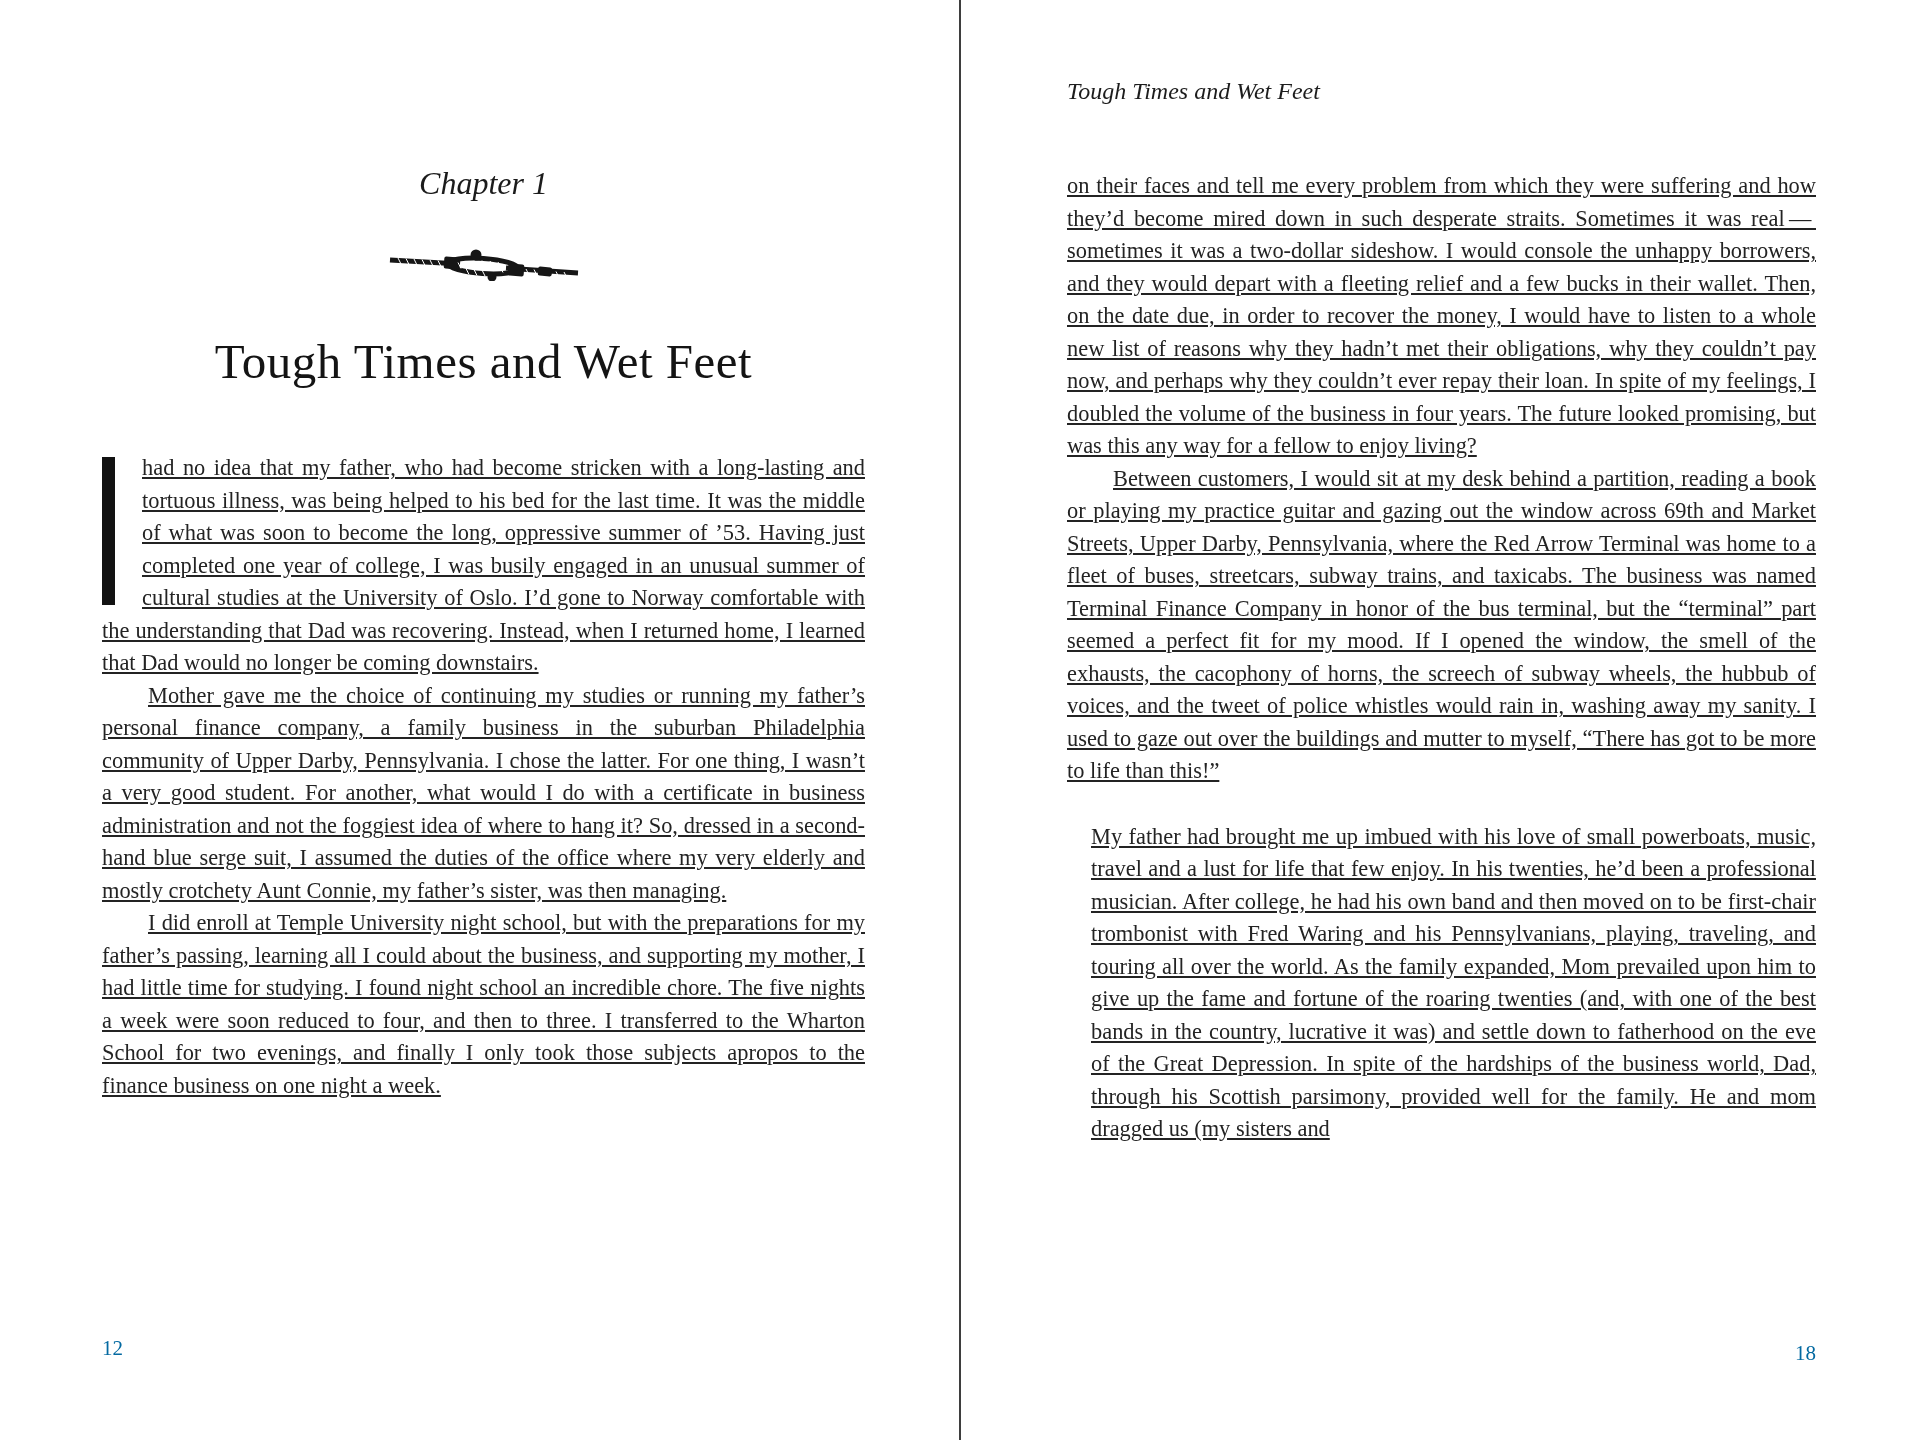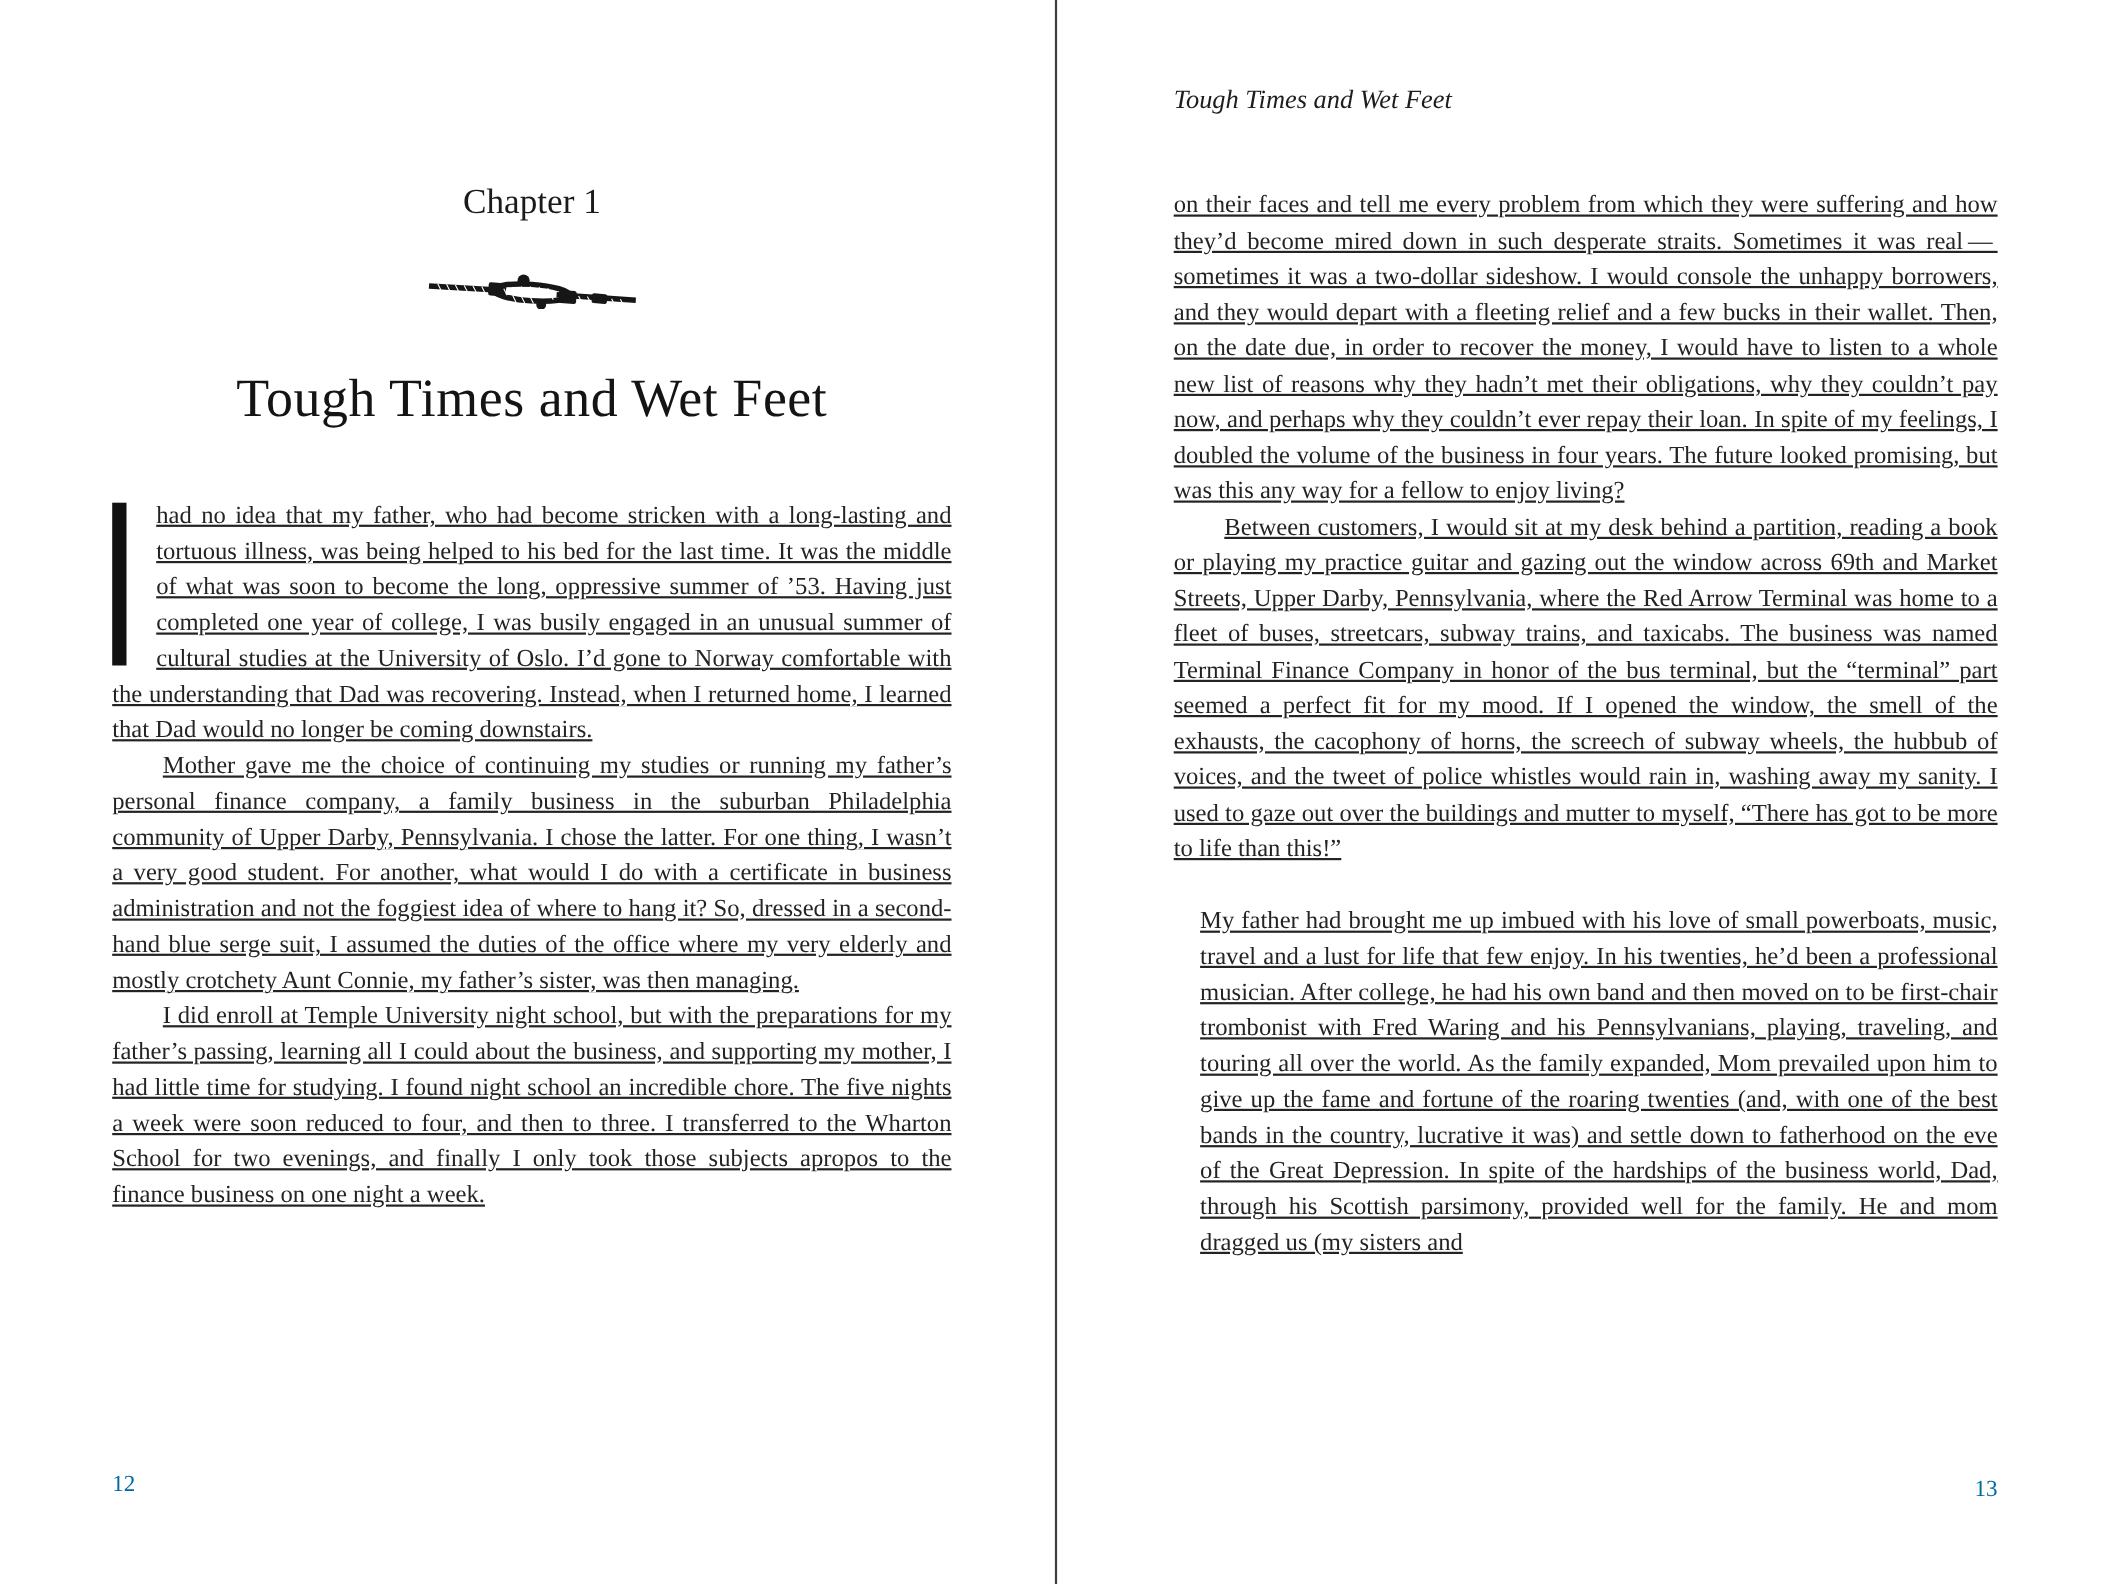--- a/index.html
+++ b/index.html
@@ -6,21 +6,21 @@
   body{
     width:1920px;height:1440px;position:relative;background:#ffffff;
     font-family:"Liberation Serif", serif;color:#222;overflow:hidden;
   }
   .page{position:absolute;top:0;}
   .page-left{left:102px;width:763px;}
   .page-right{left:1067px;width:749px;}
   .divider{position:absolute;left:959px;top:0;width:2px;height:1440px;background:#3e3e3e;}
 
   .chapter-label{position:absolute;top:163px;left:0;right:0;text-align:center;
-    font-size:32px;line-height:1.3;color:#1b1b1b;}
+    font-style:italic;font-size:32px;line-height:1.3;color:#1b1b1b;}
   .ornament{position:absolute;top:247px;left:0;right:0;display:flex;justify-content:center;}
   .page-title{position:absolute;top:301px;left:0;right:0;text-align:center;
     font-size:49px;line-height:56px;font-weight:normal;color:#141414;letter-spacing:0.5px;}
 
   .body-block{position:absolute;left:0;}
   .body-left{top:452px;width:763px;}
   .body-right{top:170px;width:749px;}
   .body-block p{
     margin:0;text-align:justify;font-size:22.4px;line-height:32.5px;color:#232323;text-decoration:underline;
   }
@@ -88,13 +88,13 @@
 
   <div class="running-header">Tough Times and Wet Feet</div>
 
   <div class="body-block body-right">
     <p>on their faces and tell me every problem from which they were suffering and how they’d become mired down in such desperate straits. Sometimes it was real — sometimes it was a two-dollar sideshow. I would console the unhappy borrowers, and they would depart with a fleeting relief and a few bucks in their wallet. Then, on the date due, in order to recover the money, I would have to listen to a whole new list of reasons why they hadn’t met their obligations, why they couldn’t pay now, and perhaps why they couldn’t ever repay their loan. In spite of my feelings, I doubled the volume of the business in four years. The future looked promising, but was this any way for a fellow to enjoy living?</p>
     <p class="indent">Between customers, I would sit at my desk behind a partition, reading a book or playing my practice guitar and gazing out the window across 69th and Market Streets, Upper Darby, Pennsylvania, where the Red Arrow Terminal was home to a fleet of buses, streetcars, subway trains, and taxicabs. The business was named Terminal Finance Company in honor of the bus terminal, but the “terminal” part seemed a perfect fit for my mood. If I opened the window, the smell of the exhausts, the cacophony of horns, the screech of subway wheels, the hubbub of voices, and the tweet of police whistles would rain in, washing away my sanity. I used to gaze out over the buildings and mutter to myself, “There has got to be more to life than this!”</p>
     <p class="spaced">My father had brought me up imbued with his love of small powerboats, music, travel and a lust for life that few enjoy. In his twenties, he’d been a professional musician. After college, he had his own band and then moved on to be first-chair trombonist with Fred Waring and his Pennsylvanians, playing, traveling, and touring all over the world. As the family expanded, Mom prevailed upon him to give up the fame and fortune of the roaring twenties (and, with one of the best bands in the country, lucrative it was) and settle down to fatherhood on the eve of the Great Depression. In spite of the hardships of the business world, Dad, through his Scottish parsimony, provided well for the family. He and mom dragged us (my sisters and</p>
   </div>
 </div>
 
-<div class="folio folio-right">13</div>
+<div class="folio folio-right">18</div>
 
 </body></html>

